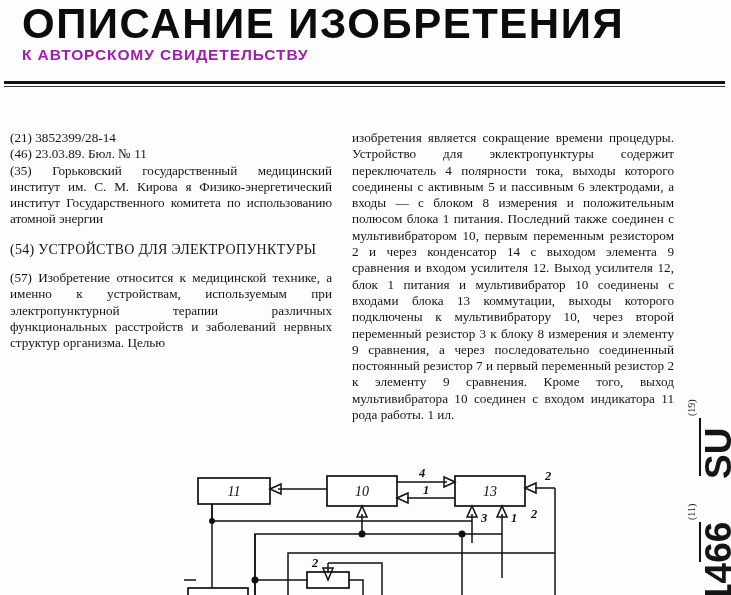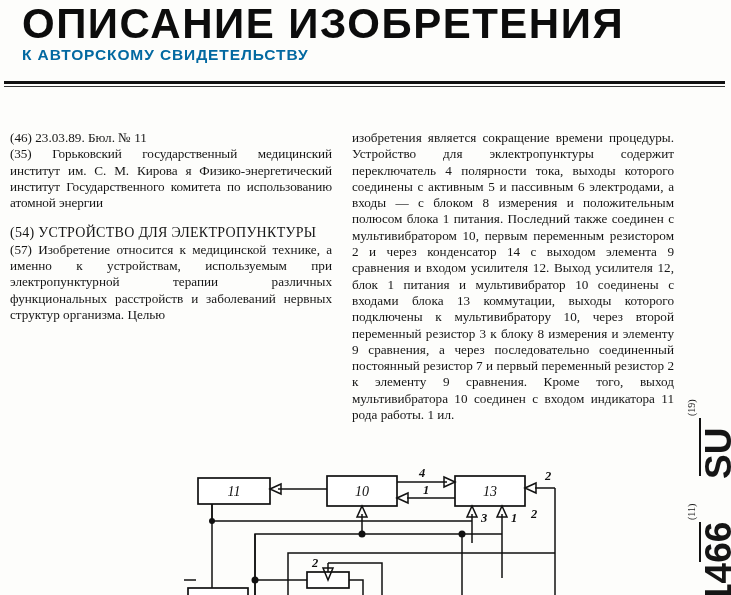--- a/index.html
+++ b/index.html
@@ -33,21 +33,21 @@
     color: #0c0c0c;
     white-space: nowrap;
   }
   #sub-title {
     position: absolute;
     left: 22px; top: 46px;
     font-family: "Liberation Sans", "DejaVu Sans", sans-serif;
     font-weight: bold;
     font-size: 15.5px;
     letter-spacing: 0.9px;
-    color: #0369a1;
+    color: #a21caf;
     white-space: nowrap;
   }
   #rule-thick {
     position: absolute;
     left: 4px; top: 81px;
     width: 721px; height: 3px;
     background: #111;
   }
   #rule-thin {
     position: absolute;
@@ -60,21 +60,21 @@
   .column {
     position: absolute;
     font-size: 13.2px;
     line-height: 16.3px;
     text-align: justify;
   }
   #col-left  { left: 10px;  top: 130px; width: 322px; }
   #col-right { left: 352px; top: 130px; width: 322px; }
 
   .para { margin: 0; text-align: justify; }
-  .para.spaced { }
+  .para.spaced { margin-top: 12px; }
   .inid { white-space: nowrap; }
   .tight { letter-spacing: -0.1px; }
   .title-54 {
     margin-top: 14px;
     font-size: 14px;
     line-height: 16.3px;
     letter-spacing: 0.3px;
   }
 
   
@@ -156,20 +156,21 @@
 <div id="page">
 
   <div id="header-block">
     <div id="main-title">ОПИСАНИЕ ИЗОБРЕТЕНИЯ</div>
     <div id="sub-title">К АВТОРСКОМУ СВИДЕТЕЛЬСТВУ</div>
     <div id="rule-thick"></div>
     <div id="rule-thin"></div>
   </div>
 
   <div id="col-left" class="column">
+    <p class="para inid">(21)  3852399/28-14</p>
     <p class="para inid">(46)  23.03.89. Бюл. № 11</p>
     <p class="para tight">(35)   Горьковский   государственный   медицинский институт им. С. М. Кирова я Физико-энергетический институт Государственного комитета по использованию атомной энергии</p>
     <p class="para title-54">(54) УСТРОЙСТВО ДЛЯ ЭЛЕКТРОПУНКТУРЫ</p>
     <p class="para spaced">(57) Изобретение относится к медицинской технике, а именно к устройствам, используемым при электропунктурной терапии различных функциональных расстройств и заболеваний нервных структур организма. Целью</p>
   </div>
 
   <div id="col-right" class="column">
     <p class="para">изобретения является сокращение времени процедуры. Устройство для эклектропунктуры содержит переключатель 4 полярности тока, выходы которого соединены с активным 5 и пассивным 6 электродами, а входы — с блоком 8 измерения и положительным полюсом блока 1 питания. Последний также соединен с мультивибратором 10, первым переменным резистором 2 и через конденсатор 14 с выходом элемента 9 сравнения и входом усилителя 12. Выход усилителя 12, блок 1 питания и мультивибратор 10 соединены с входами блока 13 коммутации, выходы которого подключены к мультивибратору 10, через второй переменный резистор 3 к блоку 8 измерения и элементу 9 сравнения, а через последовательно соединенный постоянный резистор 7 и первый переменный резистор 2 к элементу 9 сравнения. Кроме того, выход мультивибратора 10 соединен с входом индикатора 11 рода работы. 1 ил.</p>
   </div>
 

